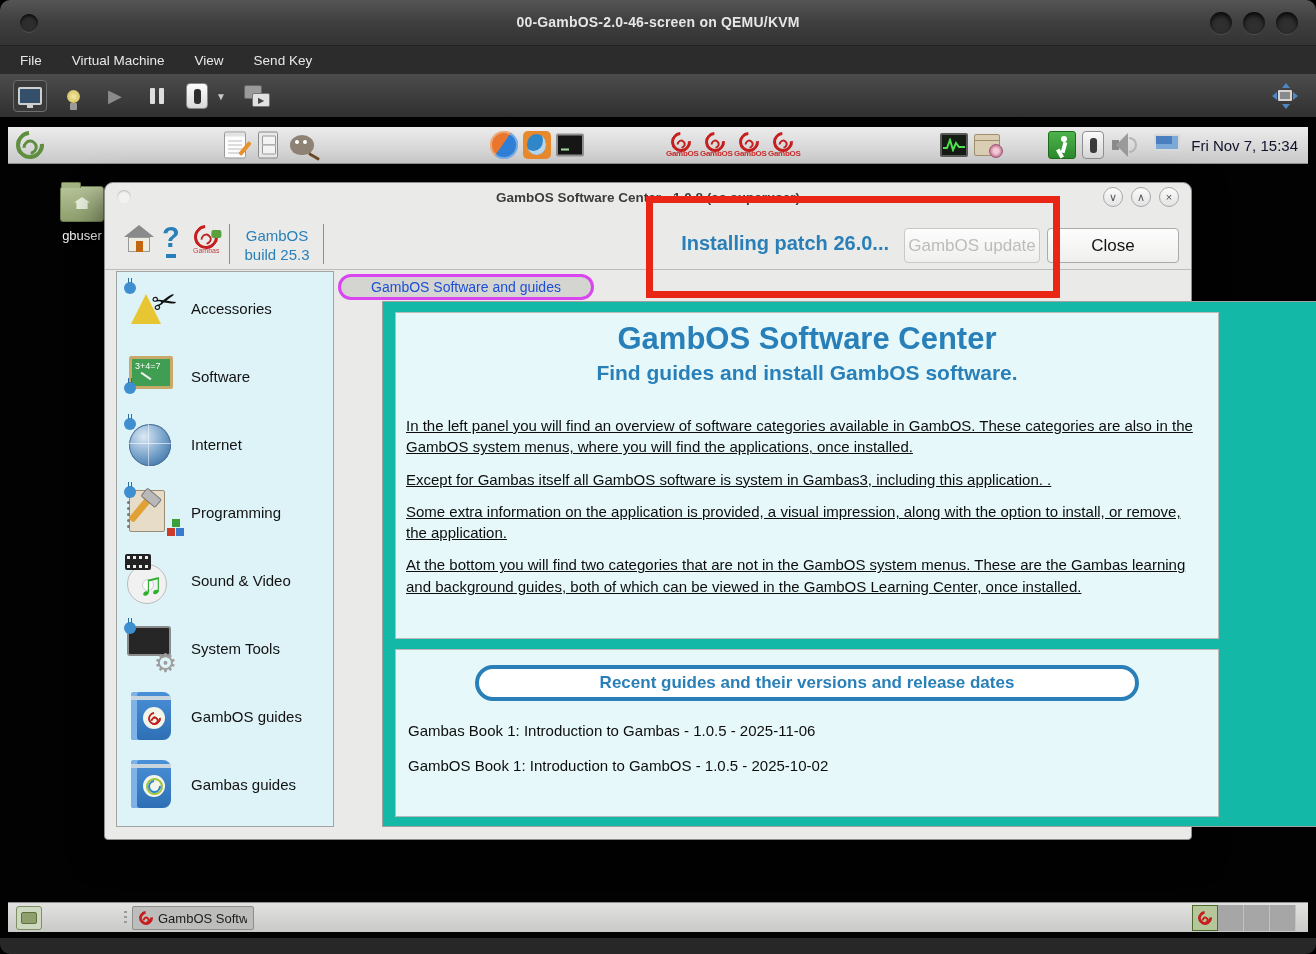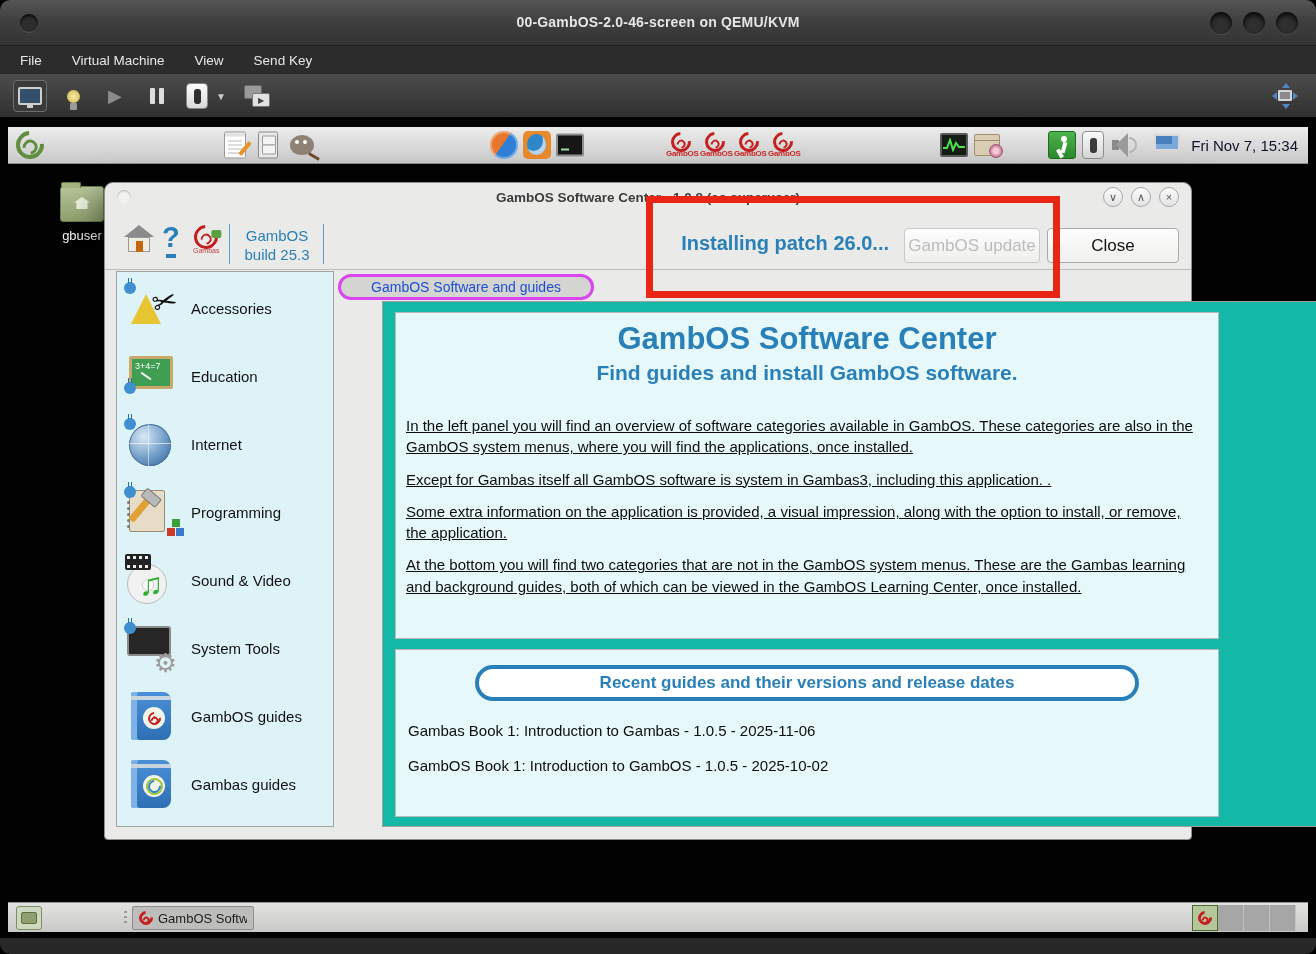--- a/index.html
+++ b/index.html
@@ -431,21 +431,21 @@
             <span class="acc-tri"></span>
           <span class="acc-sc">✂</span>
         </span>
         <span class="lbl">Accessories</span>
       </div>
       <div class="side-item">
         <span class="sicon">
           <span class="critter" style="top:34px;"></span>
           <span class="edu-board"><span>3+4=7</span></span>
         </span>
-        <span class="lbl">Education</span>
+        <span class="lbl">Software</span>
       </div>
       <div class="side-item">
         <span class="sicon">
           <span class="critter"></span>
             <span class="inet-globe"></span>
         </span>
         <span class="lbl">Internet</span>
       </div>
       <div class="side-item">
         <span class="sicon">

